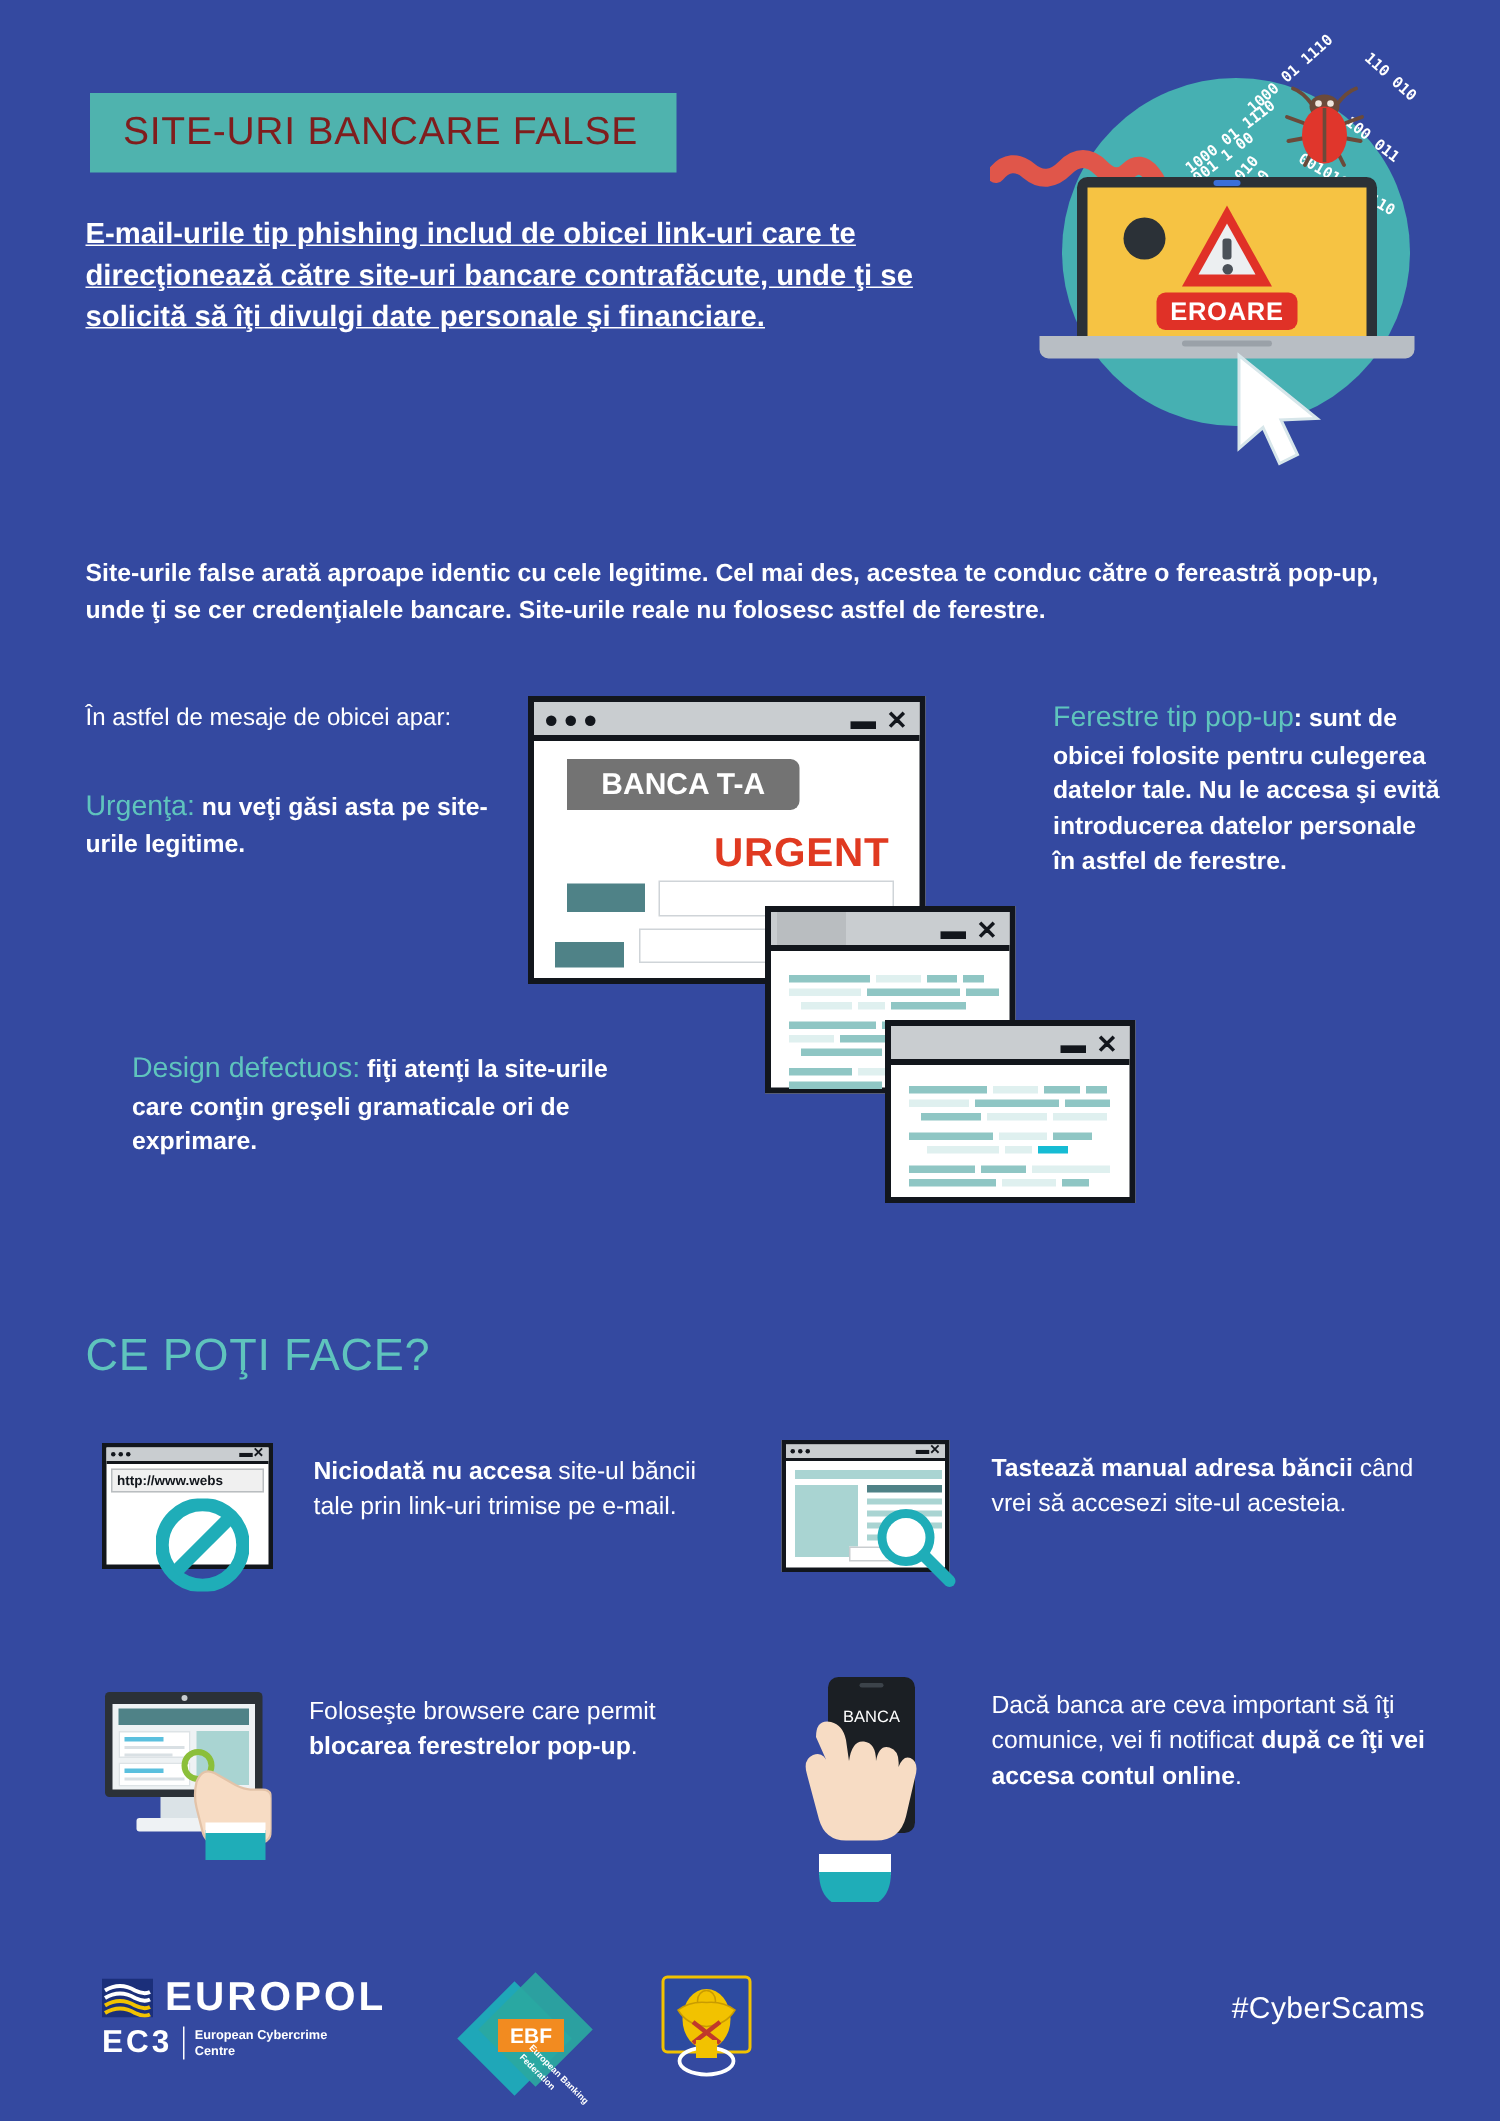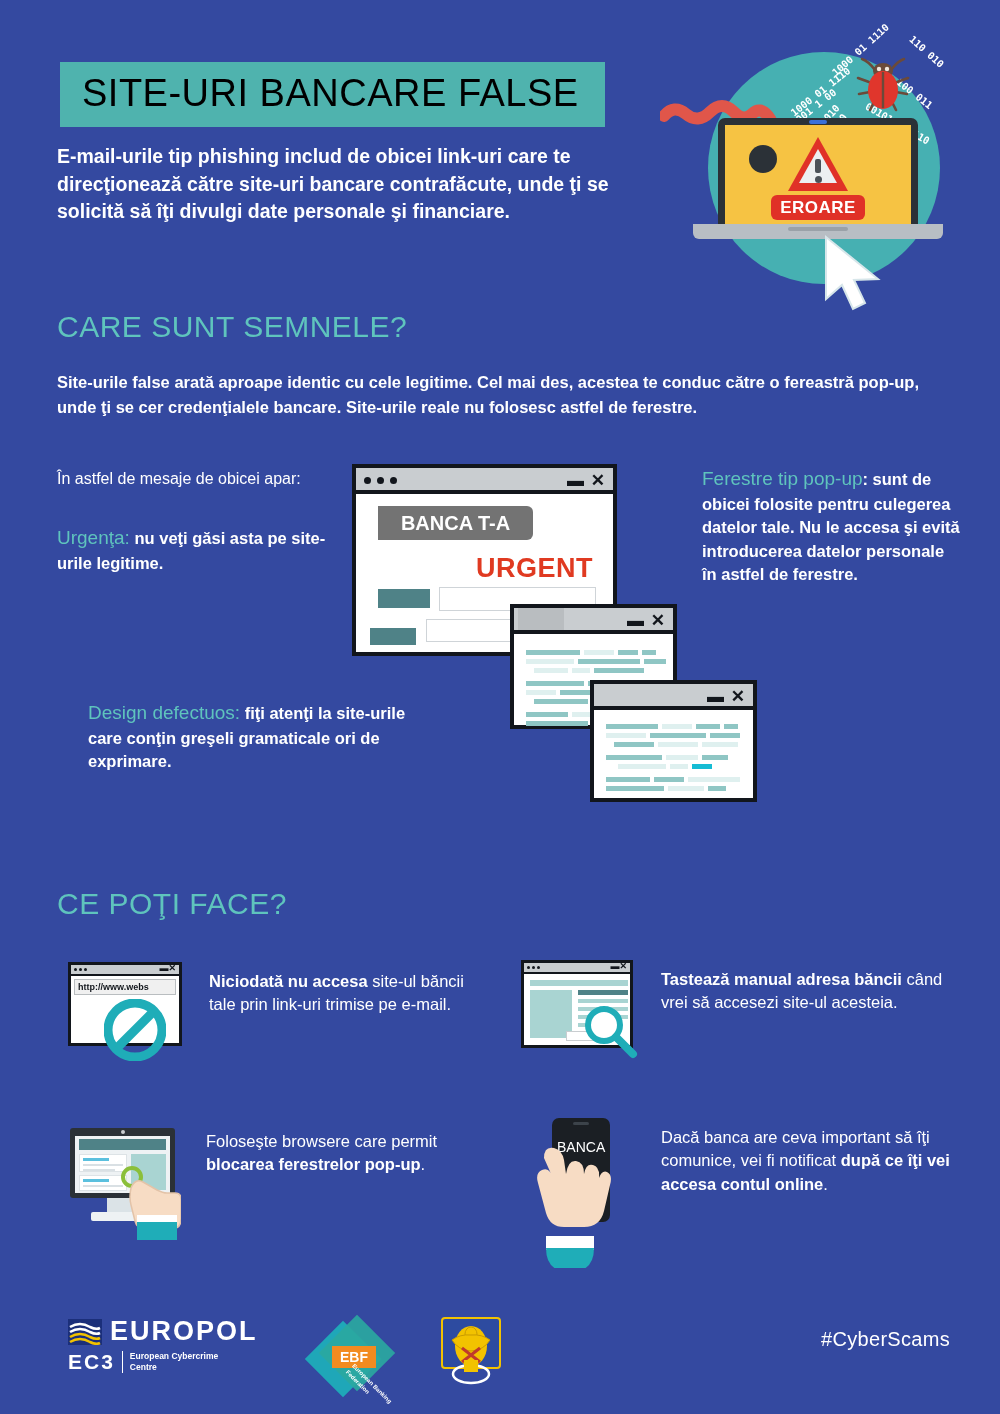--- a/index.html
+++ b/index.html
@@ -10,25 +10,25 @@
     overflow: hidden;
   }
   .page { position: relative; width: 1000px; height: 1414px; background: #3449a0; }
 
   
   .title-band {
     position: absolute; left: 60px; top: 62px;
     background: #4fb3ae; padding: 10px 26px 12px 22px;
   }
   .title-band span {
-    font-size: 38px; letter-spacing: .5px; color: #000000; font-weight: 400;
+    font-size: 26px; letter-spacing: .5px; color: #7f1d1d; font-weight: 400;
   }
   .intro {
     position: absolute; left: 57px; top: 143px; width: 600px;
-    color: #ffffff; font-size: 19.5px; line-height: 1.42; font-weight: 700;
+    color: #ffffff; font-size: 19.5px; line-height: 1.42; font-weight: 700; text-decoration: underline;
   }
 
   
   .hero-art { position: absolute; left: 680px; top: 28px; width: 300px; height: 320px; }
   .hero-circle {
     position: absolute; left: 28px; top: 24px; width: 232px; height: 232px;
     border-radius: 50%; background: #46b0b2;
   }
   .laptop-screen {
     position: absolute; left: 38px; top: 90px; width: 200px; height: 108px;
@@ -226,21 +226,20 @@
     </div>
     <div class="laptop-base">
       <div class="laptop-notch"></div>
     </div>
 
     <svg class="cursor-hero" viewBox="0 0 70 80">
       <polygon points="6,4 6,66 22,52 33,76 45,70 34,47 58,46" fill="#ffffff" stroke="#d7e6ea" stroke-width="2"></polygon>
     </svg>
   </div>
 
-  <div class="sec-head" style="left:57px; top:310px;">CARE SUNT SEMNELE?</div>
   <div class="signs-lead">Site-urile false arată aproape identic cu cele legitime. Cel mai des, acestea te conduc către o fereastră pop-up, unde ţi se cer credenţialele bancare. Site-urile reale nu folosesc astfel de ferestre.</div>
 
   <div class="col-left-head">În astfel de mesaje de obicei apar:</div>
 
   <div class="para" style="left:88px; top:700px; width:350px;">
     <span class="kw">Design defectuos:</span><span> fiţi atenţi la site-urile care conţin greşeli gramaticale ori de exprimare.</span>
   </div>
 
   <div class="para" style="left:57px; top:525px; width:290px;">
     <span class="kw">Urgenţa:</span><span> nu veţi găsi asta pe site-urile legitime.</span>
@@ -413,21 +412,21 @@
       <rect x="14" y="43" width="40" height="7" fill="#ffffff"></rect>
     </svg>
   </div>
   <div class="tip-text" style="left:206px; top:1130px; width:300px;">
     <span>Foloseşte browsere care permit </span><b>blocarea ferestrelor pop-up</b><span>.</span>
   </div>
 
   <div style="position:absolute; left:528px; top:1118px; width:110px; height:170px;">
     <div style="position:absolute; left:24px; top:0; width:58px; height:104px; background:#1b1f24; border-radius:7px; padding:7px 5px;">
       <div style="position:absolute; left:50%; margin-left:-8px; top:4px; width:16px; height:3px; background:#3c434a; border-radius:2px;"></div>
-      <div style="color:#ffffff; font-size:14px; text-align:center; margin-top:14px;">BANCA</div>
+      <div style="color:#ffffff; font-size:11px; text-align:center; margin-top:14px;">BANCA</div>
       <div style="position:absolute; left:9px; top:60px; width:14px; height:14px; border-radius:50%; background:#e0362c;"></div>
       <div style="position:absolute; right:9px; top:60px; width:14px; height:14px; border-radius:50%; background:#37bb4e;"></div>
     </div>
     <svg style="position:absolute; left:0; top:18px; width:84px; height:132px;" viewBox="0 0 84 132">
       <path d="M16 22 q0 -12 10 -10 q8 2 10 12 l2 14 q2 -14 10 -13 q8 1 8 13 q2 -11 9 -9 q7 2 6 13 q3 -8 8 -6 q6 3 3 13 l-6 26 q-4 16 -20 16 l-20 0 q-14 0 -18 -14 l-8 -30 q-3 -10 4 -13 q7 -3 10 6 z" fill="#f7dcc4"></path>
       <rect x="18" y="100" width="48" height="14" fill="#ffffff"></rect>
       <path d="M18 112 l48 0 q0 24 -24 24 q-24 0 -24 -24 z" fill="#1fadb8"></path>
     </svg>
   </div>
   <div class="tip-text" style="left:661px; top:1126px; width:300px;">

